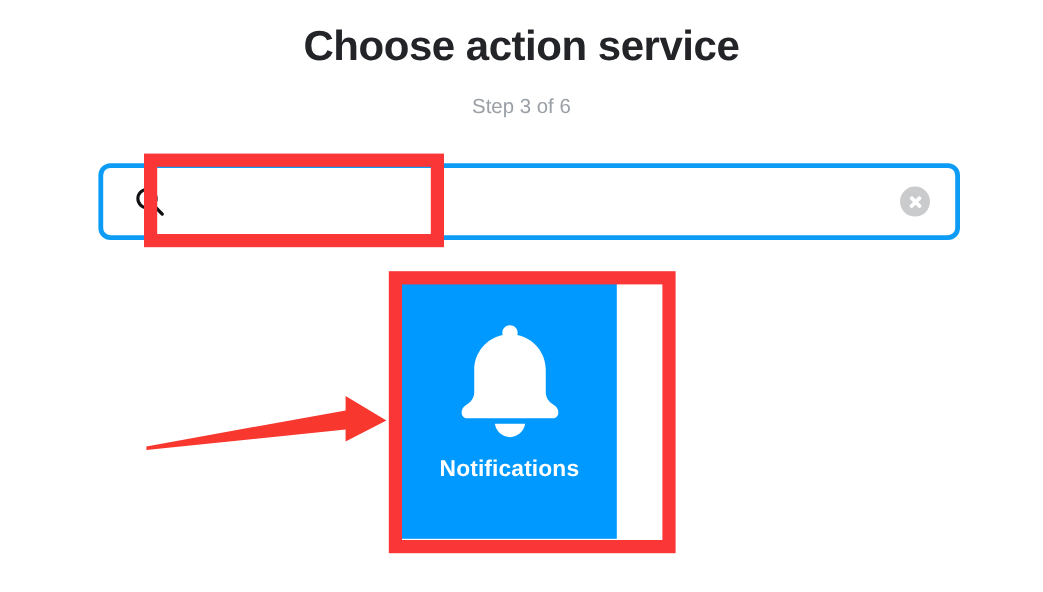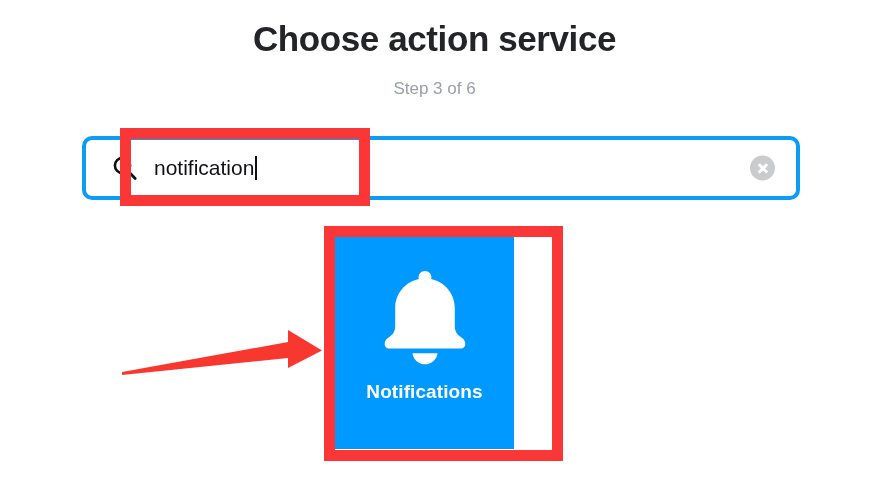--- a/index.html
+++ b/index.html
@@ -167,24 +167,20 @@
 
 <div id="search-bar">
 
   <span id="search-icon">
     <svg width="26" height="26" viewBox="0 0 26 26" xmlns="http://www.w3.org/2000/svg">
       <circle cx="10.5" cy="10.5" r="7.6" fill="none" stroke="#101114" stroke-width="2.6"></circle>
       <line x1="15.9" y1="15.9" x2="23.2" y2="23.4" stroke="#101114" stroke-width="2.8" stroke-linecap="round"></line>
     </svg>
   </span>
 
-  <div id="search-input-display">
-    <span>notification</span>
-    <span id="text-cursor"></span>
-  </div>
 
   <div id="clear-search-button"></div>
 </div>
 
 <div id="service-tile">
   <span id="bell-icon">
     <svg width="104" height="104" viewBox="0 0 104 104" xmlns="http://www.w3.org/2000/svg">
       <path fill="#ffffff" d="M52 8c3.6 0 6.4 2.8 6.4 6.3 0 .6-.1 1.2-.3 1.8 13.6 2.8 23.7 14.7 23.7 29v18.6c0 3.9 1.9 7.4 5 9.6l2.6 1.9c1.8 1.3 2.9 3.4 2.9 5.7 0 2.6-2.1 4.7-4.7 4.7H16.4c-2.6 0-4.7-2.1-4.7-4.7 0-2.3 1.1-4.4 2.9-5.7l2.6-1.9c3.1-2.2 5-5.7 5-9.6V45.1c0-14.3 10.1-26.2 23.7-29-.2-.6-.3-1.2-.3-1.8C45.6 10.8 48.4 8 52 8z"></path>
       <path fill="#ffffff" d="M39.4 90.2h25.2c-.9 6.3-6.3 11.1-12.6 11.1s-11.7-4.8-12.6-11.1z"></path>
     </svg>

